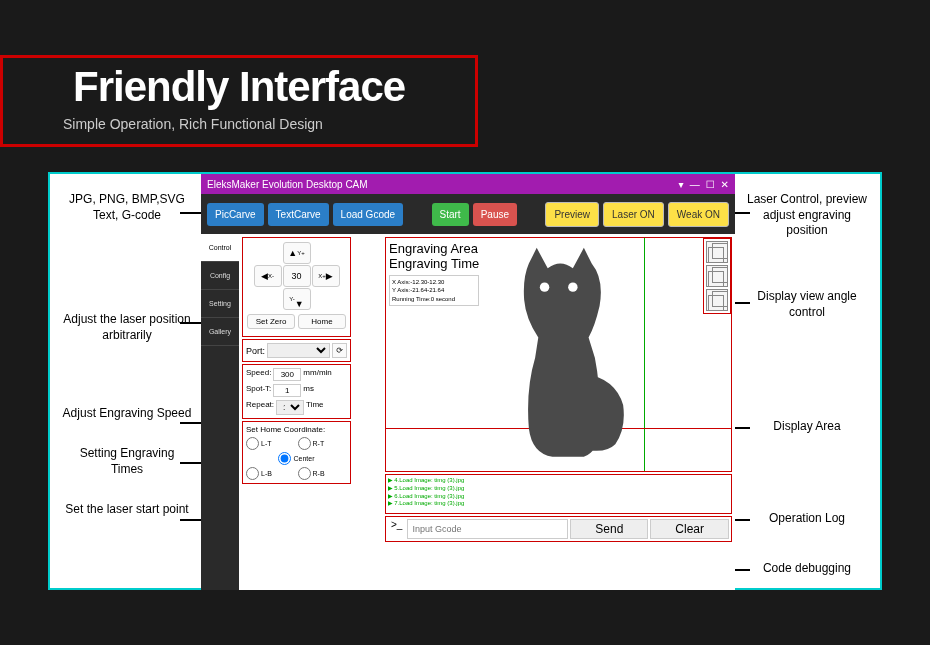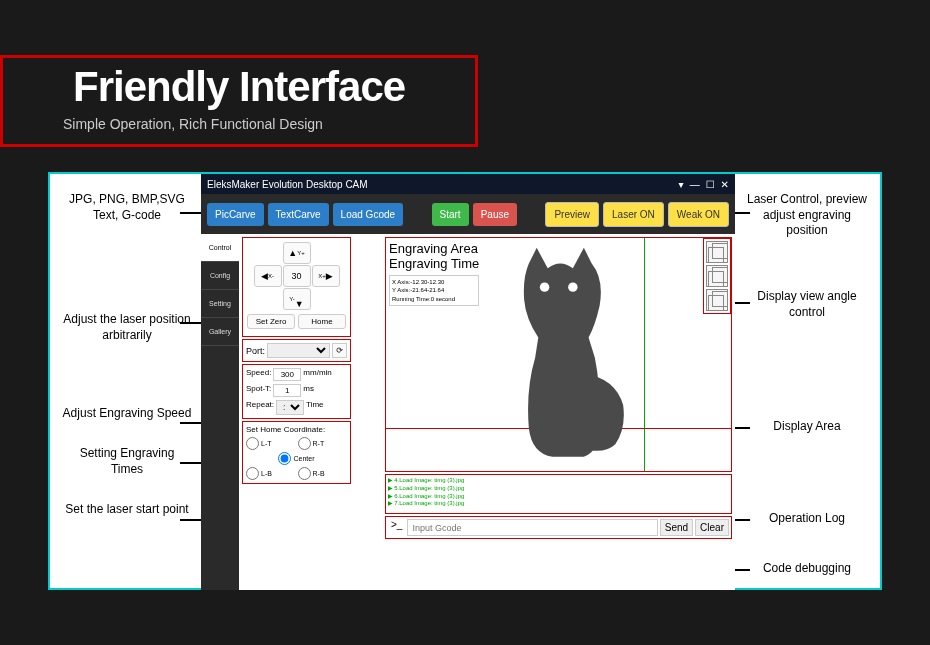--- a/index.html
+++ b/index.html
@@ -6,21 +6,21 @@
 body { background: #1a1a1a; width: 930px; height: 645px; overflow: hidden; position: relative; }
 
 .hero { text-align: left; padding: 55px 0 25px; position: relative; }
 .hero-box { display: inline-block; border: 3px solid #cc0000; padding: 15px 60px 0; position: relative; }
 .hero-title { color: #fff; font-size: 42px; font-weight: bold; letter-spacing: -1px; position: relative; top: -10px; background: #1a1a1a; padding: 0 10px; display: inline-block; }
 .hero-sub { color: #ccc; font-size: 14px; padding-bottom: 12px; margin-top: -5px; }
 
 .shot-wrap { margin: 0 48px; border: 2px solid #00cccc; background: #fff; height: 418px; position: relative; }
 
 .app { position: absolute; left: 151px; top: 0; width: 534px; height: 416px; background: #fff; }
-.titlebar { background: #0f172a; color: #fff; height: 20px; display: flex; align-items: center; padding: 0 6px; font-size: 10px; }
+.titlebar { background: #a21caf; color: #fff; height: 20px; display: flex; align-items: center; padding: 0 6px; font-size: 10px; }
 .titlebar-ctrl { margin-left: auto; display: flex; gap: 6px; font-size: 10px; }
 .titlebar-ctrl span { cursor: default; }
 
 .toolbar { background: #2a2a2a; height: 40px; display: flex; align-items: center; padding: 0 6px; gap: 4px; }
 .btn { border: none; border-radius: 3px; padding: 6px 8px; font-size: 10px; color: #fff; cursor: default; }
 .btn-blue { background: #2b7ec7; }
 .btn-green { background: #3fb94a; }
 .btn-red { background: #d9534f; }
 .btn-white { background: #fde047; color: #333; border: 1px solid #bbb; }
 .toolbar-spacer { flex: 1; }
@@ -53,21 +53,21 @@
 .radio-grid label { display: flex; align-items: center; gap: 2px; }
 .radio-grid .center { grid-column: 1 / 3; justify-content: center; }
 
 .main { flex: 1; position: relative; padding: 3px; margin-left: 28px; }
 .canvas { border: 1px solid #cc0000; height: 235px; position: relative; background: #fff; overflow: hidden; }
 .stats { border: 1px solid #ccc; margin-top: 4px; padding: 2px; font-size: 6px; line-height: 1.4; }
 .log { border: 1px solid #cc0000; margin-top: 2px; padding: 2px; font-size: 6px; color: #0a0; line-height: 1.3; height: 40px; overflow: hidden; }
 .gcode-row { border: 1px solid #cc0000; margin-top: 2px; display: flex; gap: 2px; padding: 2px; }
 .gcode-row .prompt { font-size: 10px; padding: 0 3px; }
 .gcode-row input { flex: 1; border: 1px solid #ccc; font-size: 9px; padding: 2px 4px; color: #888; }
-.gcode-row button { border: 1px solid #ccc; background: #eee; font-size: 10px; padding: 2px 4px; cursor: default; }
+.gcode-row button { border: 1px solid #ccc; background: #eee; font-size: 12px; padding: 2px 24px; cursor: default; }
 
 .view-ctrl { position: absolute; right: 4px; top: 4px; border: 1px solid #cc0000; width: 28px; display: flex; flex-direction: column; gap: 2px; padding: 2px; z-index: 5; }
 .cube { width: 22px; height: 22px; border: 1px solid #888; background: #f5f5f5; cursor: default; position: relative; }
 .cube::before, .cube::after { content: ''; position: absolute; }
 .cube::before { width: 14px; height: 14px; border: 1px solid #888; left: 1px; top: 5px; }
 .cube::after { width: 14px; height: 14px; border: 1px solid #888; left: 5px; top: 1px; }
 
 .cat { position: absolute; left: 110px; top: 2px; width: 160px; height: 220px; }
 .cat-body { fill: #4a4a4a; }
 

